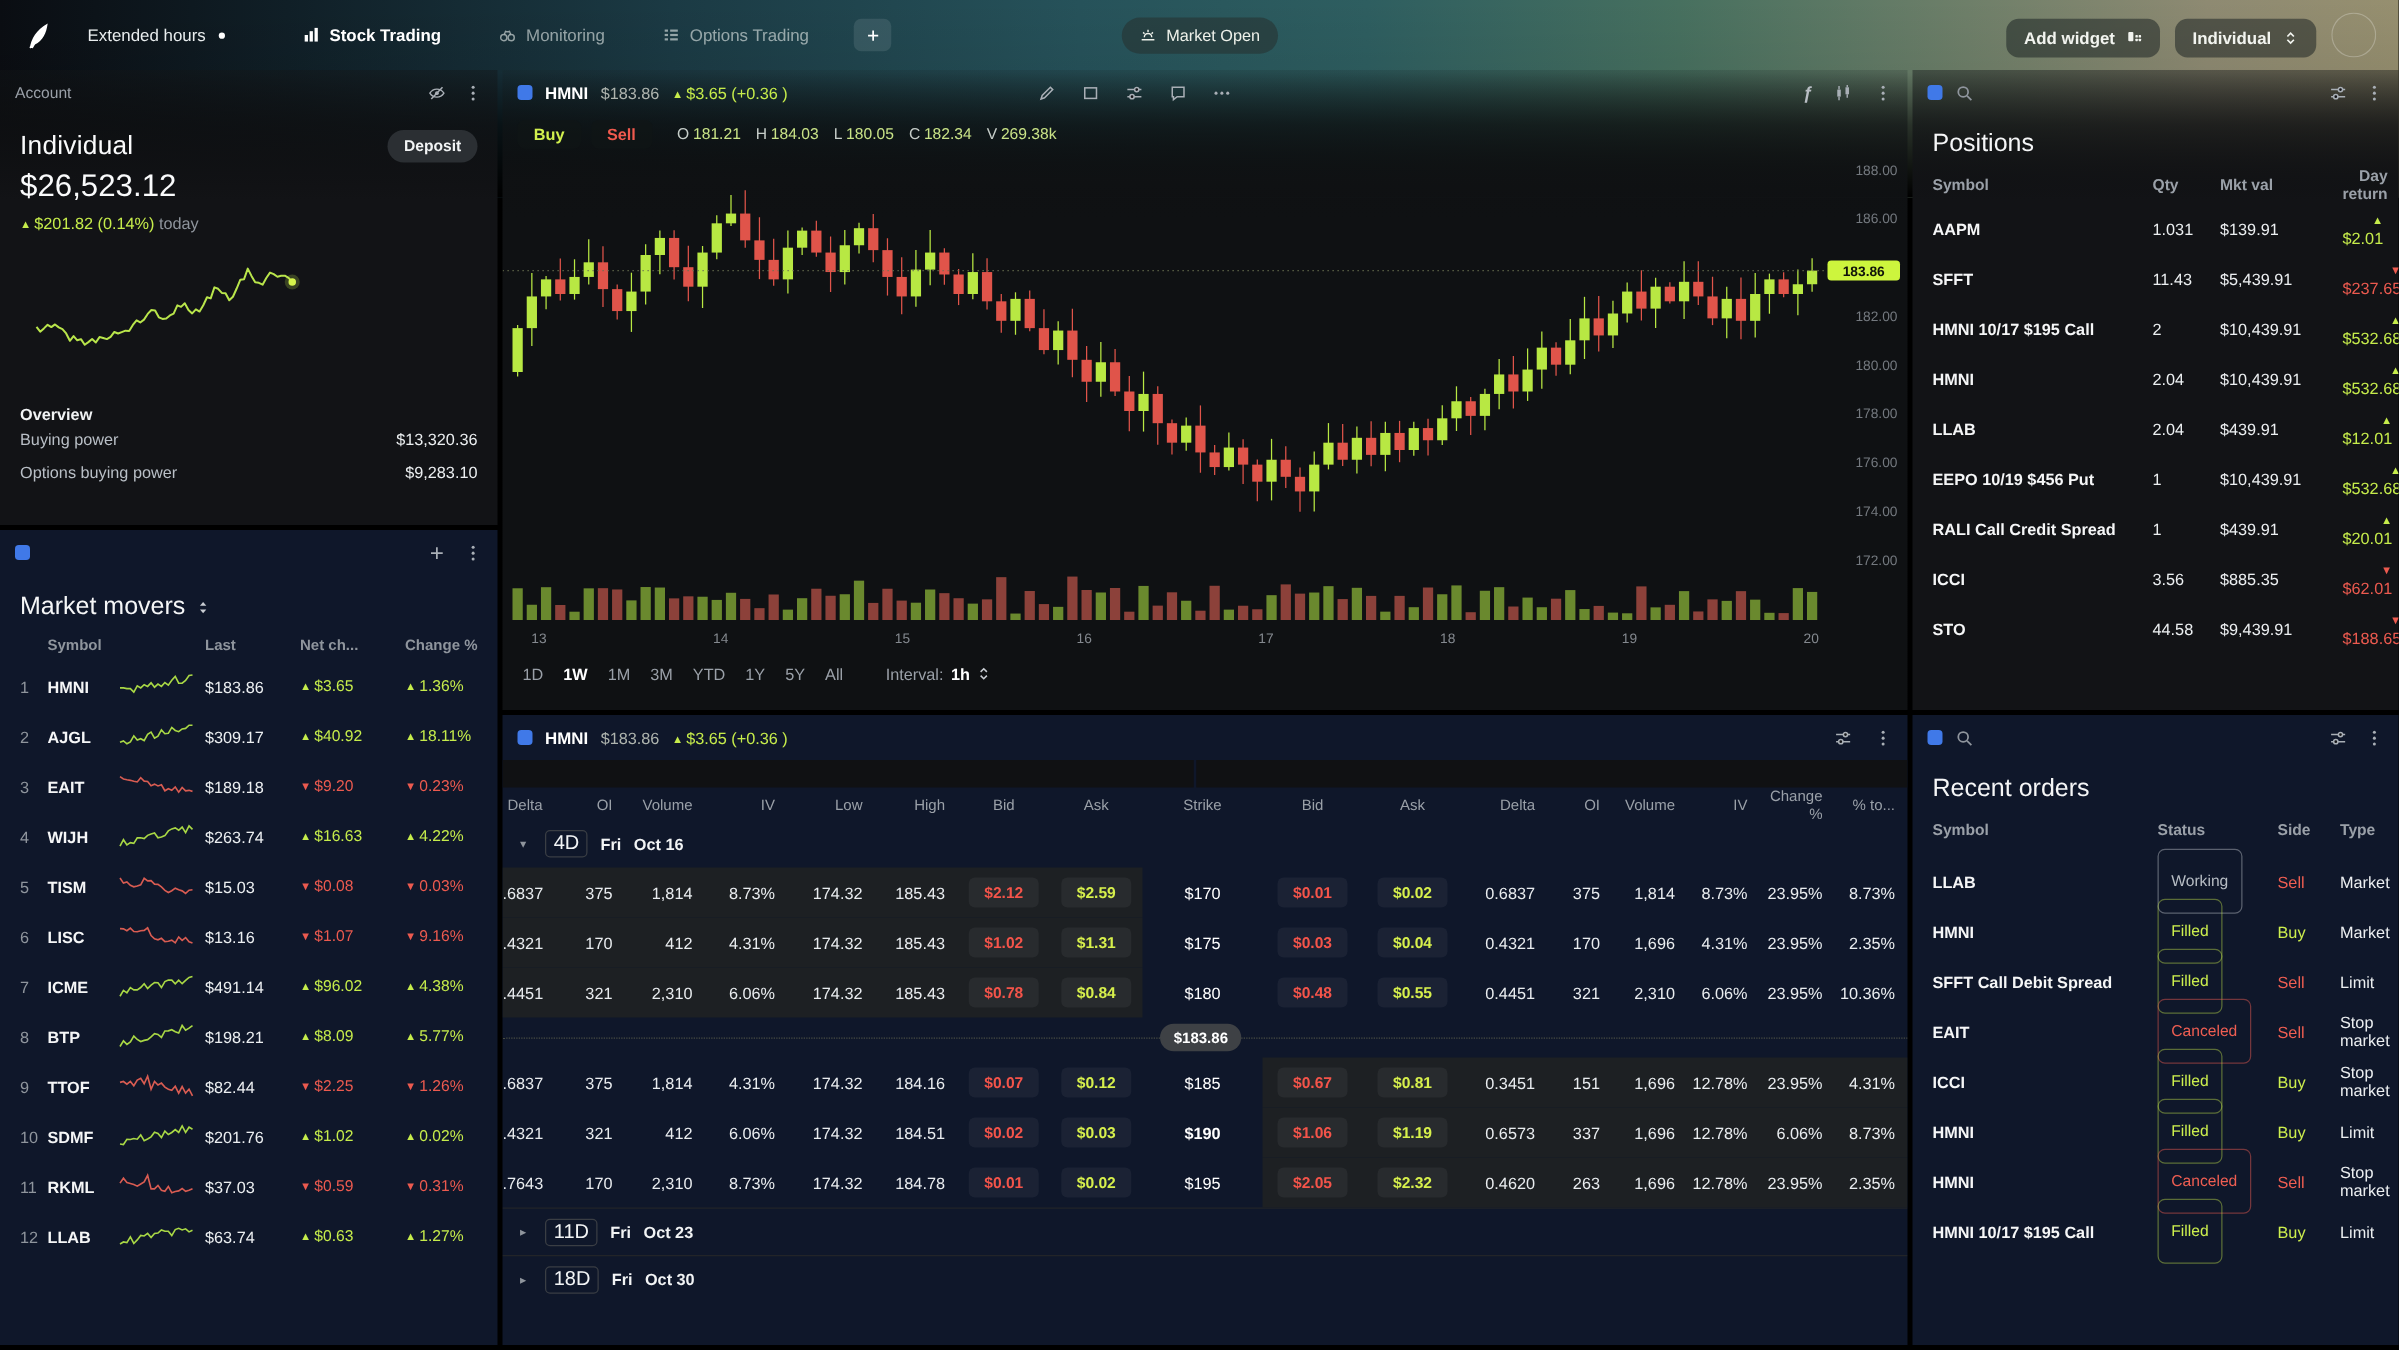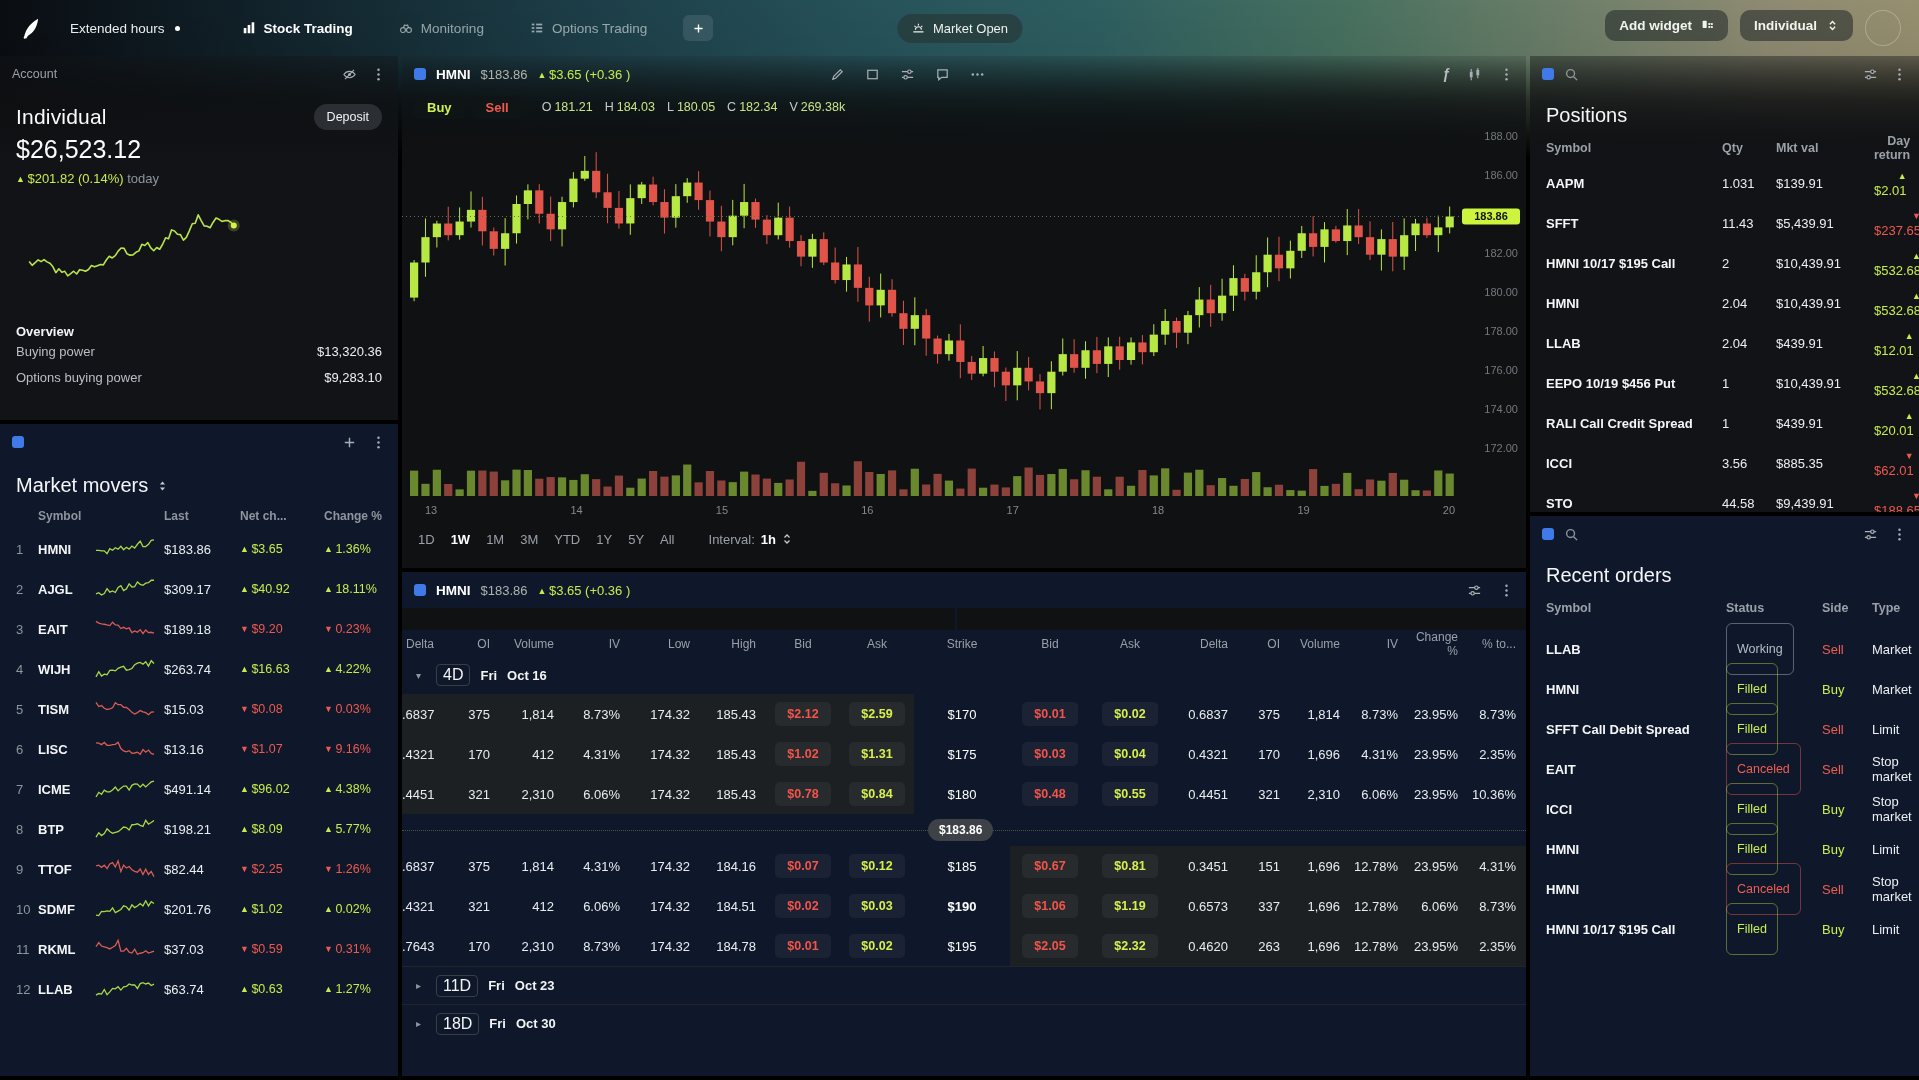--- a/index.html
+++ b/index.html
@@ -14,21 +14,21 @@
   .status-dot{width:5px;height:5px;border-radius:50%;background:#fff}
   .tabs{display:flex;gap:46px;margin-left:36px}
   .tab{display:flex;align-items:center;gap:8px;font-size:13.5px;color:rgba(226,233,231,.62);cursor:pointer}
   .tab.active{color:#fff;font-weight:bold}
   .tab svg{width:14px;height:14px}
   .plus-tab{width:30px;height:26px;border-radius:6px;background:rgba(255,255,255,.10);display:flex;align-items:center;justify-content:center;color:#fff;margin-left:10px}
   .plus-tab svg{width:13px;height:13px}
   .market-pill{position:absolute;left:50%;transform:translateX(-50%);display:flex;align-items:center;gap:8px;
     background:rgba(38,48,46,.55);border-radius:16px;padding:7px 14px;font-size:13px;color:#eef1ea}
   .market-pill svg{width:14px;height:14px}
-  .nav-right{margin-left:auto;display:flex;align-items:flex-start;gap:12px}
+  .nav-right{margin-left:auto;display:flex;align-items:flex-end;gap:12px}
   .nav-btn{display:flex;align-items:center;gap:9px;background:rgba(20,28,30,.5);border-radius:10px;padding:8px 14px;font-size:13.5px;font-weight:bold;color:#f2f4ef;cursor:pointer}
   .nav-btn svg{width:13px;height:13px}
   .avatar{width:36px;height:36px;border-radius:50%;cursor:pointer;
     background:radial-gradient(circle at 50% 34%,#d8b astonish 0,#d8b088 0%,#c79b74 26%,#8a6a48 46%,#3a3f42 62%,#23282e 100%);
     box-shadow:inset 0 0 0 1px rgba(255,255,255,.25)}
   main{position:relative;z-index:2;display:flex;gap:4px;height:1020px}
   .col{display:flex;flex-direction:column;gap:4px}
   .col-left{width:398px}
   .col-center{width:1124px}
   .col-right{width:389px}
@@ -39,21 +39,21 @@
   .wsq{width:12px;height:12px;border-radius:3px;background:#4079e8;flex:0 0 auto}
   .ico{color:#a9afb6;display:flex;align-items:center;cursor:pointer}
   .ico svg{width:15px;height:15px}
   .ico.dim{color:#8f959d}
   .p-head .right{margin-left:auto;display:flex;align-items:center;gap:14px}
   .hlabel{font-size:12.5px;color:#9aa0a8}
   
   .acct-body{padding:4px 16px 0}
   .acct-name-row{display:flex;align-items:center;margin-top:8px}
   .acct-name{font-size:21px;color:#fafbfc;letter-spacing:.2px}
-  .deposit{margin-left:auto;background:#2b2f33;border-radius:14px;padding:6px 13px;font-size:12.5px;font-weight:normal;color:#f2f4f5;cursor:pointer}
+  .deposit{margin-left:auto;background:#2b2f33;border-radius:14px;padding:6px 13px;font-size:12.5px;font-weight:bold;color:#f2f4f5;cursor:pointer}
   .balance{font-size:25px;margin-top:5px;color:#fafbfc}
   .chg{margin-top:7px;font-size:13px;color:#8f959d}
   .chg .val{color:#c6ec4b}
   .up::before{content:"▲ ";font-size:9px;vertical-align:1px}
   .down::before{content:"▼ ";font-size:9px;vertical-align:1px}
   .green{color:#c6ec4b}.red{color:#ec5a4f}
   .spark-wrap{margin-top:10px;height:118px}
   .ov-title{margin-top:10px;font-size:13px;font-weight:bold;color:#f2f4f5}
   .ov-row{display:flex;font-size:13px;color:#b9bfc6;line-height:26px}
   .ov-row .v{margin-left:auto;color:#eceff1}
@@ -994,21 +994,21 @@
             <span class="caret">▸</span>
             <span class="dte">18D</span>
             <span class="gday">Fri</span>
             <span class="gday">Oct 30</span>
           </div>
         </div>
     </section>
   </div>
 
   <div class="col col-right">
-    <section class="panel glass" style="height:456px">
+    <section class="panel glass" style="height:512px">
       <div class="p-head">
         <span class="wsq"></span>
         <span class="ico dim">
             <svg viewBox="0 0 16 16">
               <circle cx="7" cy="7" r="4.2" fill="none" stroke="currentColor" stroke-width="1.5"></circle>
               <path d="M10.3 10.3L14 14" stroke="currentColor" stroke-width="1.5"></path>
             </svg>
           </span>
         <span class="right">
           <span class="ico">

